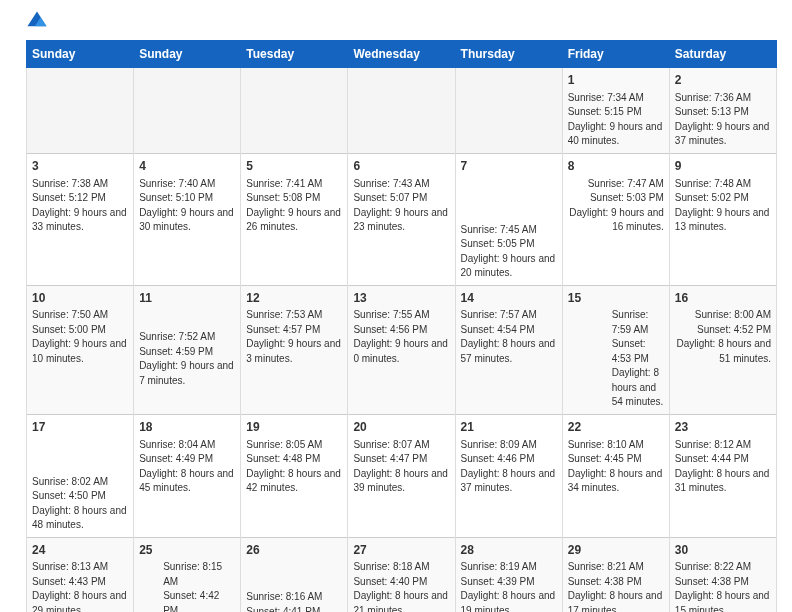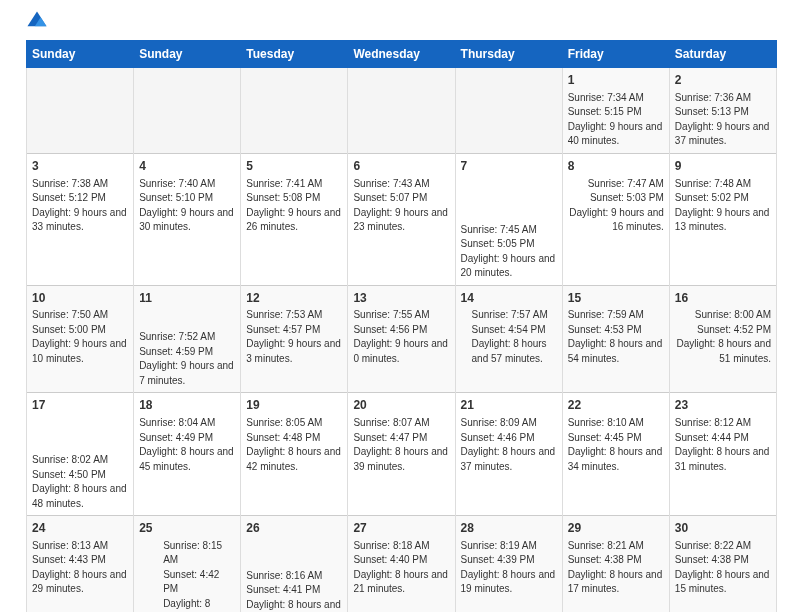--- a/index.html
+++ b/index.html
@@ -217,27 +217,27 @@
 Daylight: 9 hours and 3 minutes.</div>
           </td>
           <td>
             <span class="day-num">13</span>
             <div class="day-info" style="white-space: pre-line;">Sunrise: 7:55 AM
 Sunset: 4:56 PM
 Daylight: 9 hours and 0 minutes.</div>
           </td>
           <td>
             <span class="day-num">14</span>
-            <div class="day-info" style="white-space: pre-line; margin-left: 11px;">Sunrise: 7:57 AM
+            <div class="day-info" style="white-space: pre-line;">Sunrise: 7:57 AM
 Sunset: 4:54 PM
 Daylight: 8 hours and 57 minutes.</div>
           </td>
           <td>
             <span class="day-num">15</span>
-            <div class="day-info" style="white-space: pre-line;">Sunrise: 7:59 AM
+            <div class="day-info" style="white-space: pre-line; margin-left: 44px;">Sunrise: 7:59 AM
 Sunset: 4:53 PM
 Daylight: 8 hours and 54 minutes.</div>
           </td>
           <td>
             <span class="day-num">16</span>
             <div class="day-info" style="white-space: pre-line; text-align: right;">Sunrise: 8:00 AM
 Sunset: 4:52 PM
 Daylight: 8 hours and 51 minutes.</div>
           </td>
         </tr>

